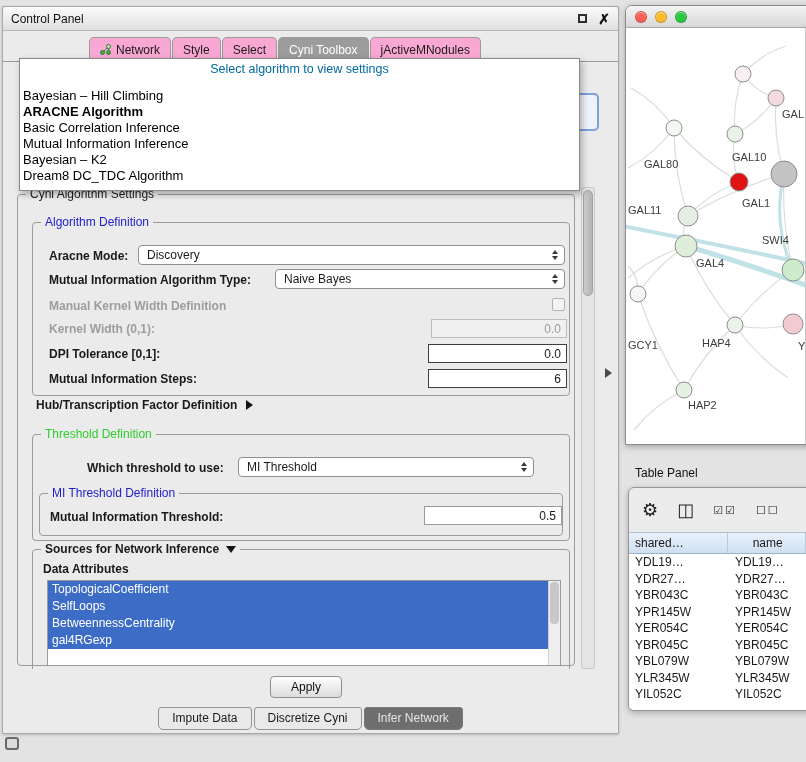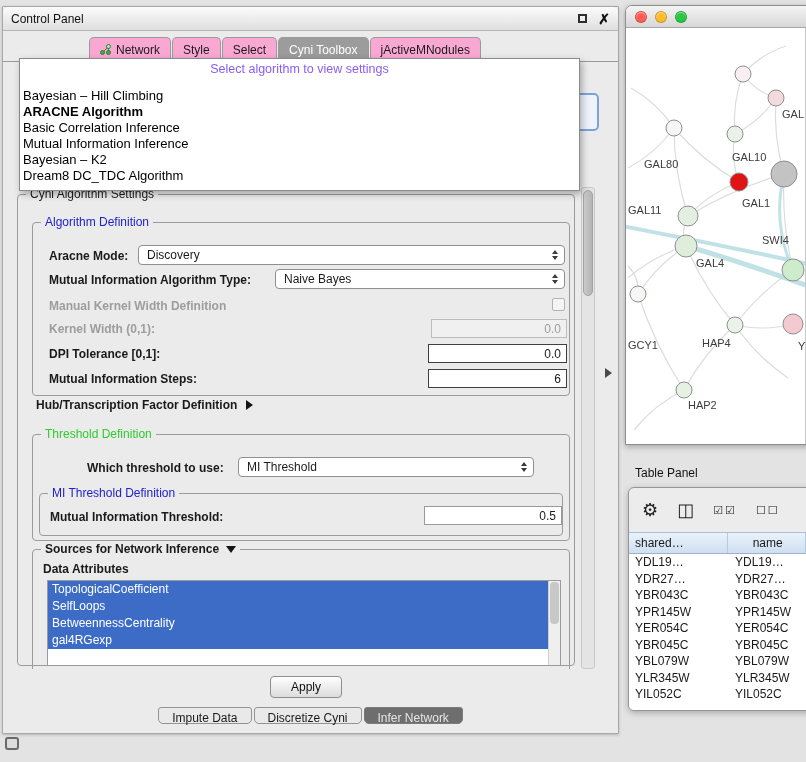--- a/index.html
+++ b/index.html
@@ -24,21 +24,21 @@
   .close-icon{font-size:14px;font-weight:bold;line-height:1;color:#111}
 
   .main-tabs{position:absolute;top:30px;left:0;right:0;height:25px;padding-left:86px;border-bottom:1px solid #9a9a9a;white-space:nowrap}
   .tab{display:inline-flex;align-items:center;gap:5px;height:24px;padding:0 10px;border:1px solid #9a9a9a;border-bottom:none;
     border-radius:5px 5px 0 0;background:#f9a8d4;margin-right:1px;font-size:12px;vertical-align:bottom;cursor:default}
   .tab.active{background:var(--active_tab_gray);color:#fff}
 
   
   #algo-popup{position:absolute;left:16px;top:51px;width:561px;height:133px;background:#fff;border:1px solid #8a8a8a;
     box-shadow:2px 3px 7px rgba(0,0,0,.3);z-index:40;overflow:hidden}
-  .popup-placeholder{text-align:center;color:#8b5cf6;font-size:12.5px;padding-top:3px}
+  .popup-placeholder{text-align:center;color:#0369a1;font-size:12.5px;padding-top:3px}
   .popup-items{margin-top:12px}
   .popup-item{font-size:13px;line-height:16px;padding:0 4px 0 3px;white-space:nowrap;color:#000}
   .popup-item.selected{font-weight:bold}
   #combo-remnant{position:absolute;left:551px;top:86px;width:45px;height:38px;border:2px solid #7ba3da;border-radius:5px;background:#eef3fb;z-index:20}
 
   
   #settings-viewport{position:absolute;left:12px;top:180px;width:566px;height:482px;overflow:hidden}
   #settings-scrollbar{position:absolute;left:578px;top:180px;width:14px;height:482px;background:#e4e4e4;border:1px solid #c8c8c8;border-radius:3px}
   #settings-scrollbar .thumb{position:absolute;left:1px;right:1px;top:2px;height:106px;
     background:linear-gradient(90deg,#cacaca,#b4b4b4);border:1px solid #a3a3a3;border-radius:6px}
@@ -69,21 +69,21 @@
   .checkbox{position:absolute;width:13px;height:13px;border:1px solid #b3b3b3;border-radius:2px;background:#f4f4f4}
 
   .attr-list{position:absolute;background:#fff;border:1px solid #9a9a9a;overflow:hidden}
   .list-item{height:17px;line-height:17px;padding-left:4px;margin-right:12px;background:var(--selection_blue);color:#fff;font-size:12px;white-space:nowrap}
   .attr-scrollbar{position:absolute;right:0;top:0;bottom:0;width:12px;background:#efefef;border-left:1px solid #d0d0d0}
   .attr-thumb{position:absolute;left:1px;right:1px;top:1px;height:42px;background:#c8c8c8;border-radius:4px}
 
   #apply-btn{position:absolute;left:267px;top:669px;width:72px;height:22px;border:1px solid #8f8f8f;border-radius:4px;
     background:linear-gradient(#fefefe,#dcdcdc);font-family:inherit;font-size:12px;color:#111}
   .bottom-tabs{position:absolute;left:0;right:0;top:700px;text-align:center;white-space:nowrap}
-  .btab{display:inline-block;height:17px;line-height:21px;padding:0 13px;border:1px solid #949494;background:#e9e9e9;
+  .btab{display:inline-block;height:23px;line-height:21px;padding:0 13px;border:1px solid #949494;background:#e9e9e9;
     margin:0 1px;border-radius:3px 3px 5px 5px;font-size:12px}
   .btab.active{background:var(--dark_tab_gray);color:#e5e5e5;border-color:#7a7a7a}
 
   
   #network-window{position:absolute;left:625px;top:5px;width:190px;height:440px;border:1px solid #8d8d8d;
     border-radius:7px 7px 0 0;background:#fff;overflow:hidden;box-shadow:0 2px 6px rgba(0,0,0,.28)}
   .mac-titlebar{height:22px;display:flex;align-items:center;gap:8px;padding:0 9px;
     background:linear-gradient(#f4f4f4,#d7d7d7);border-bottom:1px solid #a8a8a8}
   .traffic{width:12px;height:12px;border-radius:50%;border:1px solid rgba(0,0,0,.2);box-shadow:inset 0 1px 1px rgba(255,255,255,.5)}
   .net-content{position:relative;height:417px;background:#fff}

